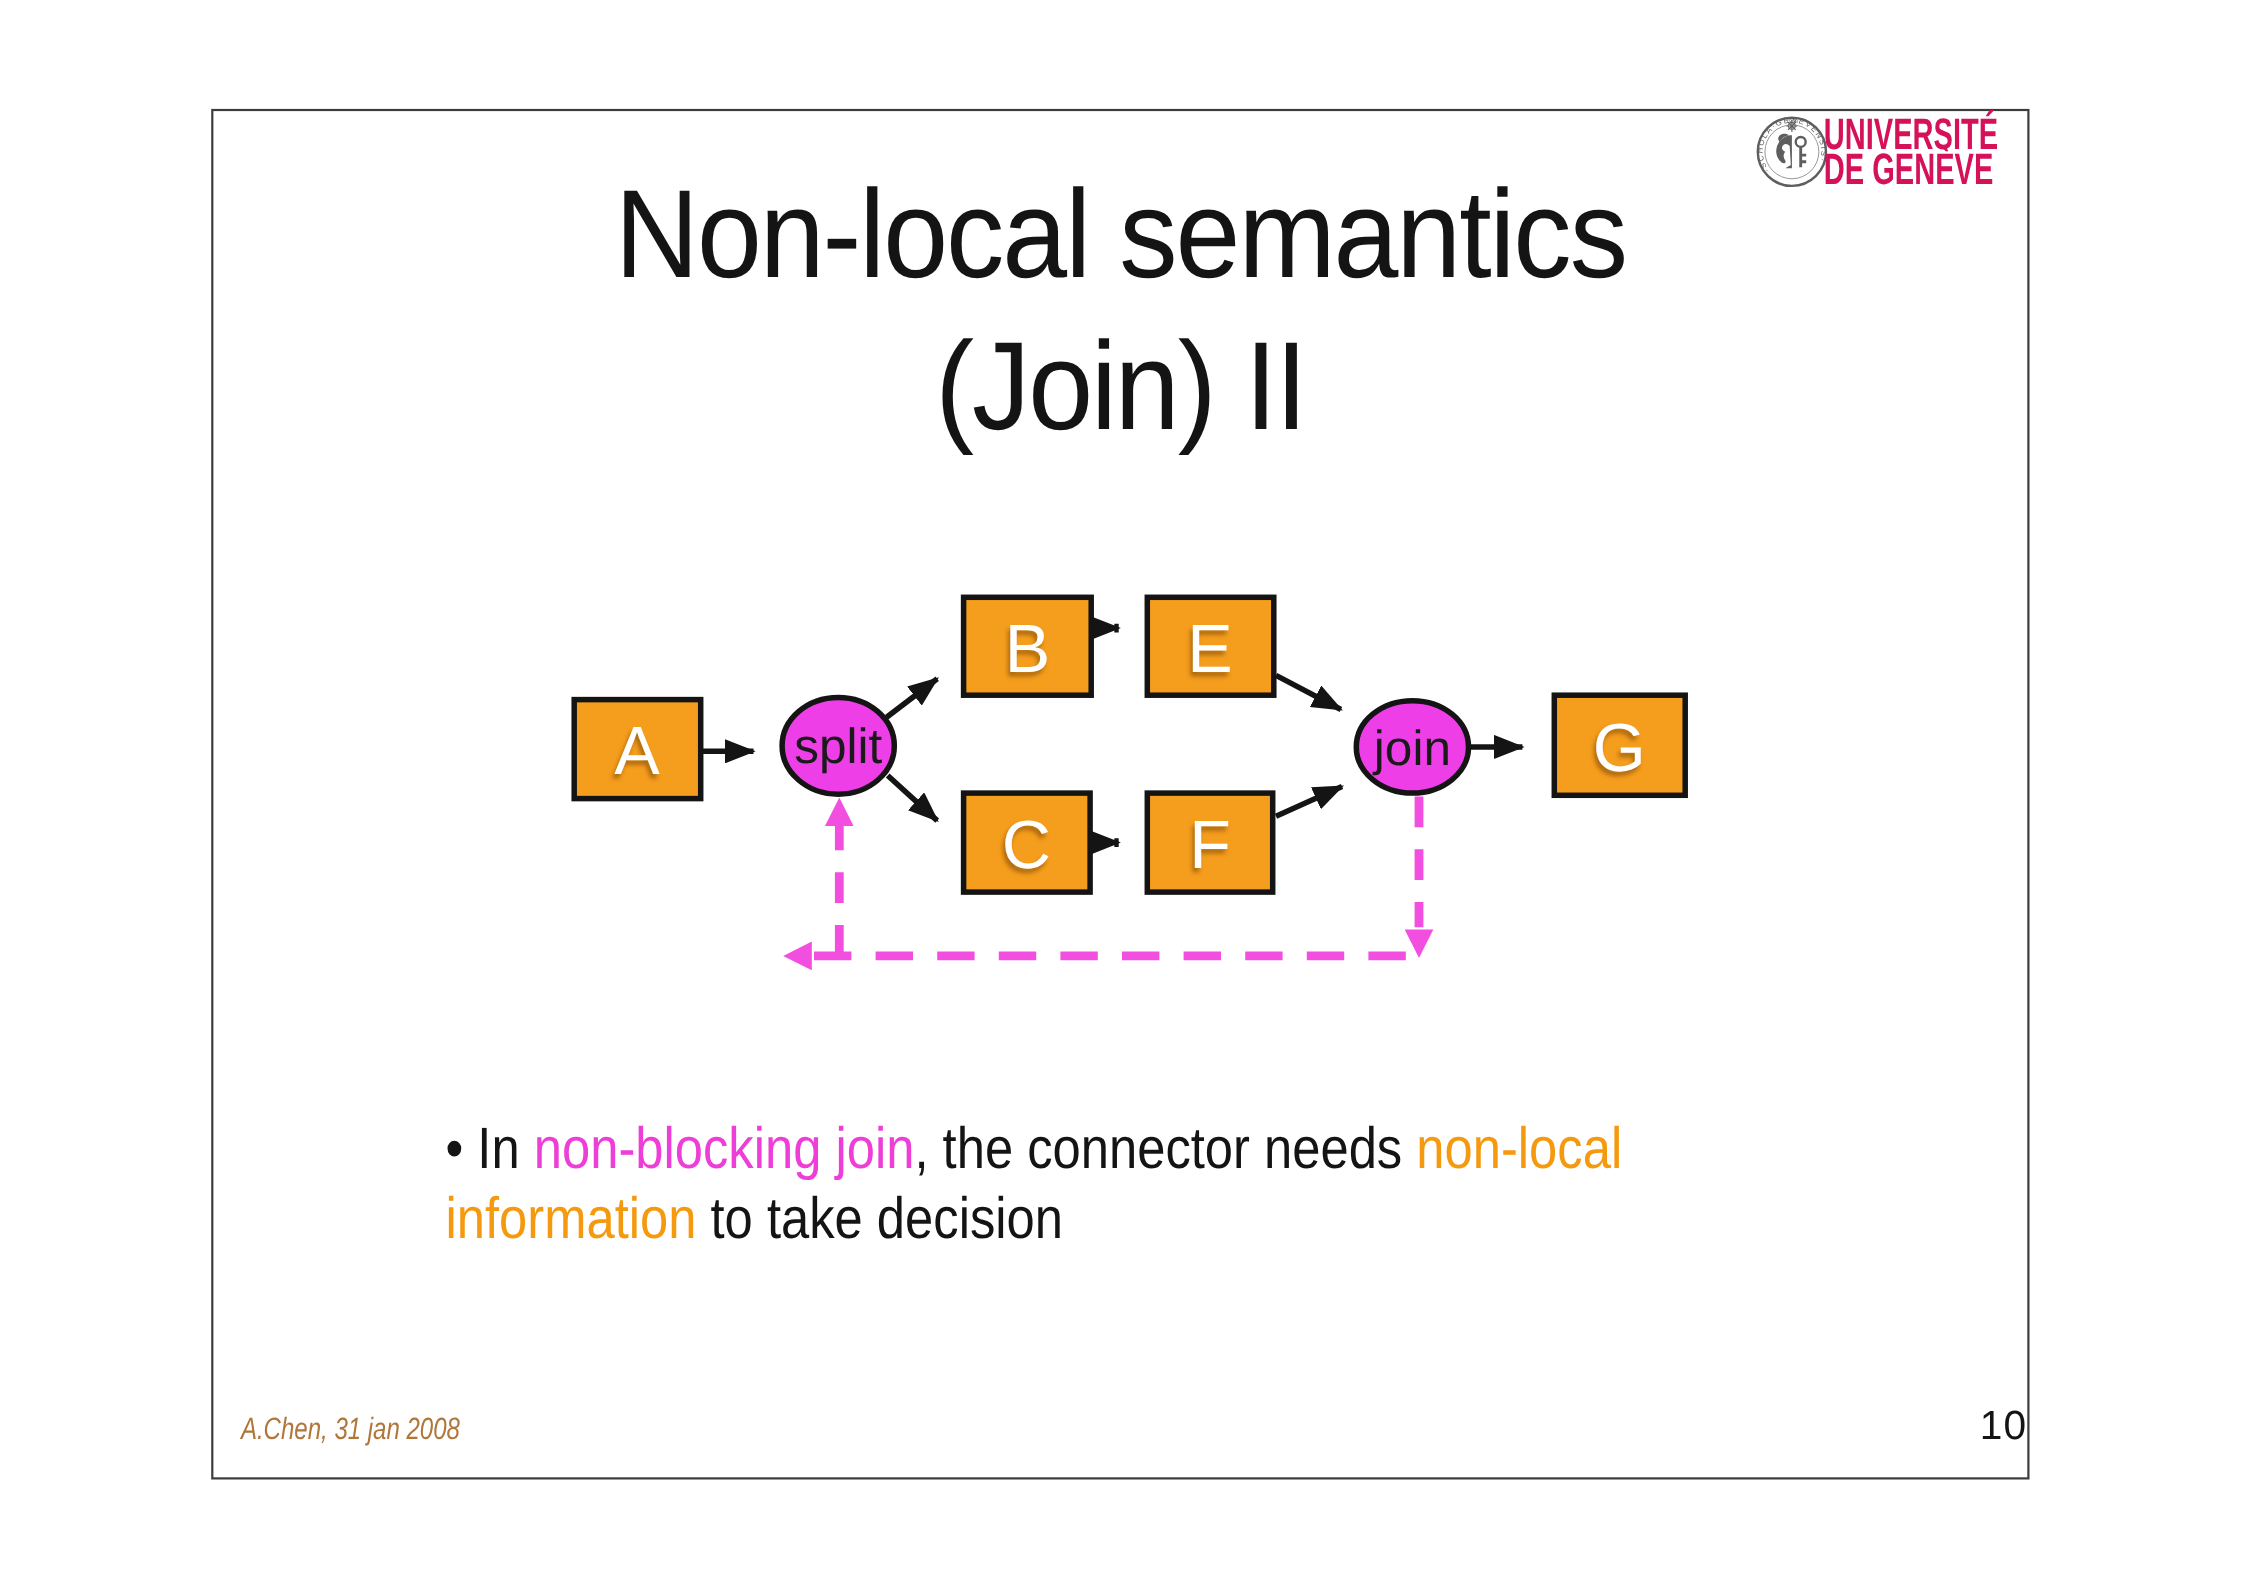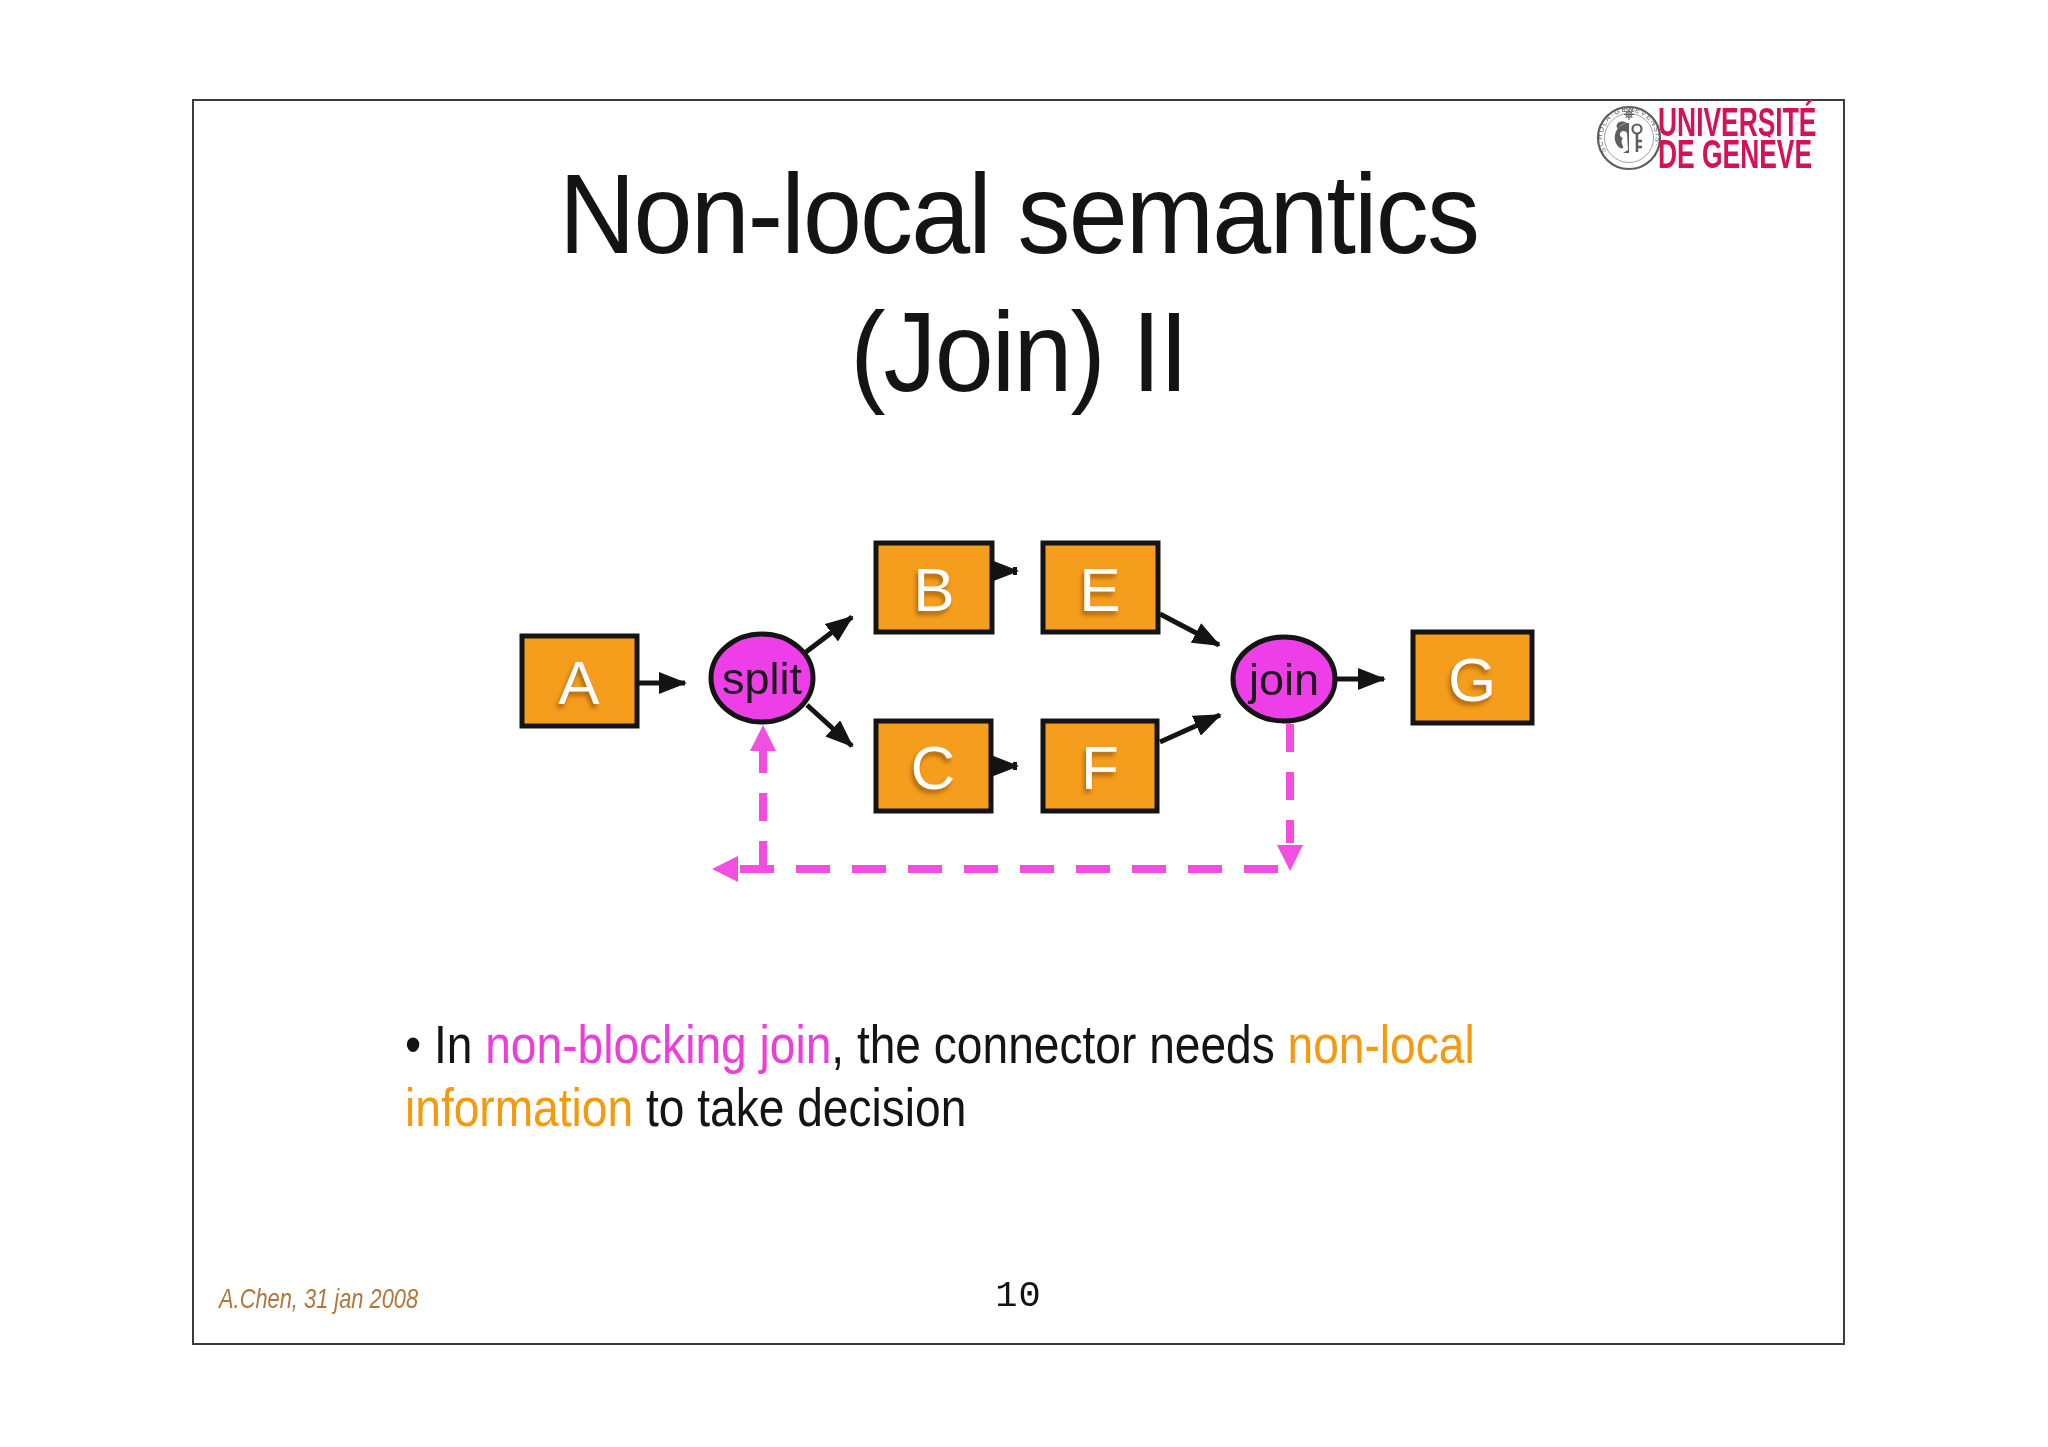--- a/index.html
+++ b/index.html
@@ -40,22 +40,22 @@
   
   .bullet{position:absolute;left:211px;top:912px;font-size:53px;line-height:63px;
           transform:scaleX(0.87);transform-origin:left top;white-space:nowrap;}
   .seg-ink{color:var(--ink);}
   .seg-magenta{color:var(--text_magenta);}
   .seg-orange{color:var(--text_orange);}
 
   
   .footer-left{position:absolute;left:25px;bottom:28px;font-style:italic;font-size:28px;
                color:var(--footer);transform:scaleX(0.78);transform-origin:left bottom;white-space:nowrap;}
-  .page-number{position:absolute;left:0;bottom:26px;width:100%;text-align:center;
-               font-size:37px;color:var(--ink);letter-spacing:1px;font-family:Liberation Mono, monospace;}
+  .page-number{position:absolute;left:0;bottom:26px;width:100%;text-align:right;
+               font-size:37px;color:var(--ink);letter-spacing:1px;}
 </style>
 </head>
 <body>
 
 <div class="canvas">
   <div class="slide">
 
     <div class="logo">
       <svg class="seal" viewBox="0 0 66 66">
         <defs>

